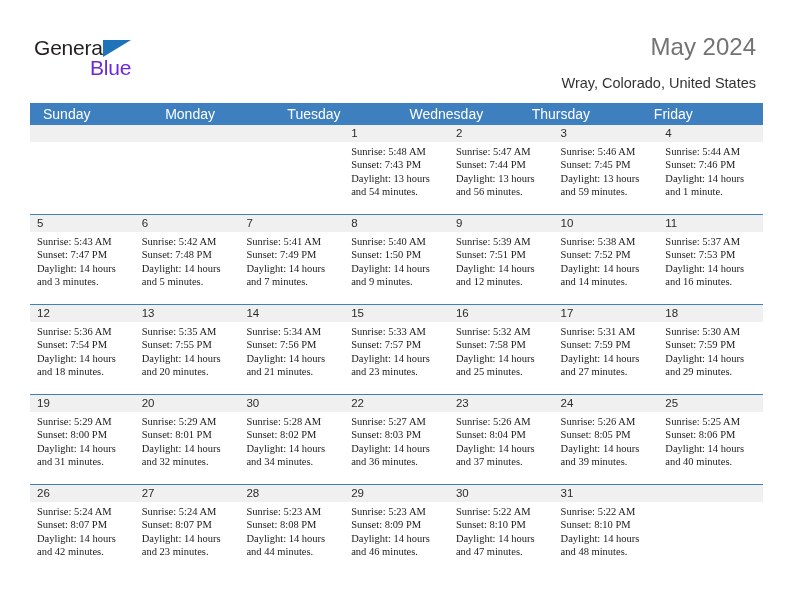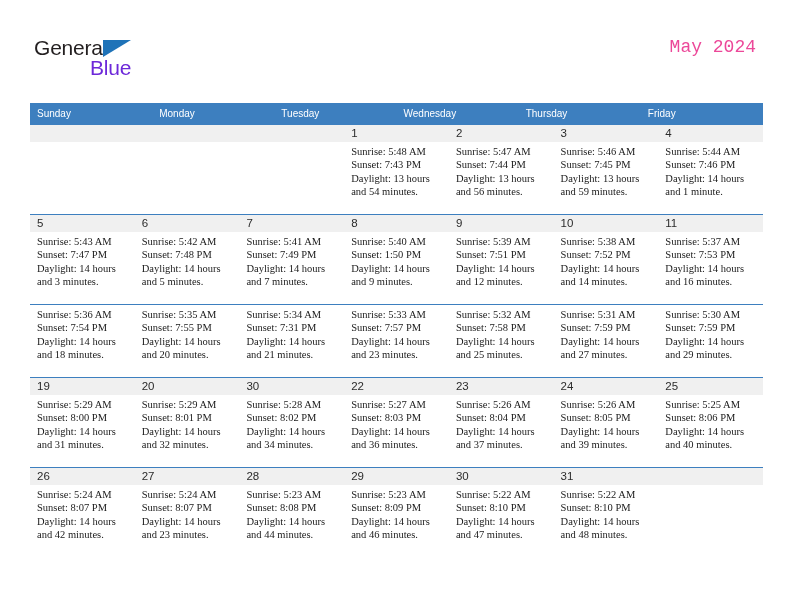--- a/index.html
+++ b/index.html
@@ -63,25 +63,24 @@
     color: #6d28d9;
   }
 
   .title-block {
     position: absolute;
     right: 36px;
     top: 30px;
     text-align: right;
   }
   .cal-title {
-    font-size: 18px;
-    color: #ec4899;
+    font-size: 24px;
+    color: #737373;
     line-height: 34px;
     white-space: nowrap;
-    font-family: Liberation Mono, monospace;
   }
   .cal-subtitle {
     font-size: 14.5px;
     color: #333333;
     line-height: 20px;
     margin-top: 9px;
     white-space: nowrap;
   }
 
   
@@ -92,23 +91,23 @@
     width: 733px;
   }
   .dow-row {
     display: flex;
     background: #3d7fbf;
     height: 22px;
   }
   .dow {
     flex: 1 1 0;
     color: #ffffff;
-    font-size: 10px;
+    font-size: 14px;
     line-height: 22px;
-    padding-left: 7px;
+    padding-left: 13px;
     box-sizing: border-box;
     overflow: hidden;
     white-space: nowrap;
   }
 
   .week {
     border-top: 1px solid #3d7fbf;
   }
   .week:first-of-type {
     border-top: none;
@@ -151,20 +150,21 @@
 <div class="page">
 
   <div class="header">
     <div class="logo">
       <span class="logo-general">General</span>
       <span class="logo-triangle"></span>
       <span class="logo-blue">Blue</span>
     </div>
     <div class="title-block">
       <div class="cal-title">May 2024</div>
+      <div class="cal-subtitle">Wray, Colorado, United States</div>
     </div>
   </div>
 
   <div class="calendar">
     <div class="dow-row">
       <div class="dow">Sunday</div>
       <div class="dow">Monday</div>
       <div class="dow">Tuesday</div>
       <div class="dow">Wednesday</div>
       <div class="dow">Thursday</div>
@@ -276,36 +276,45 @@
             </div>
             <div class="daycell">
               <div>Sunrise: 5:37 AM</div>
               <div>Sunset: 7:53 PM</div>
               <div>Daylight: 14 hours</div>
               <div>and 16 minutes.</div>
             </div>
           </div>
         </div>
         <div class="week">
+          <div class="week-nums">
+            <div class="daynum">12</div>
+            <div class="daynum">13</div>
+            <div class="daynum">14</div>
+            <div class="daynum">15</div>
+            <div class="daynum">16</div>
+            <div class="daynum">17</div>
+            <div class="daynum">18</div>
+          </div>
           <div class="week-body">
             <div class="daycell">
               <div>Sunrise: 5:36 AM</div>
               <div>Sunset: 7:54 PM</div>
               <div>Daylight: 14 hours</div>
               <div>and 18 minutes.</div>
             </div>
             <div class="daycell">
               <div>Sunrise: 5:35 AM</div>
               <div>Sunset: 7:55 PM</div>
               <div>Daylight: 14 hours</div>
               <div>and 20 minutes.</div>
             </div>
             <div class="daycell">
               <div>Sunrise: 5:34 AM</div>
-              <div>Sunset: 7:31 PM</div>
+              <div>Sunset: 7:56 PM</div>
               <div>Daylight: 14 hours</div>
               <div>and 21 minutes.</div>
             </div>
             <div class="daycell">
               <div>Sunrise: 5:33 AM</div>
               <div>Sunset: 7:57 PM</div>
               <div>Daylight: 14 hours</div>
               <div>and 23 minutes.</div>
             </div>
             <div class="daycell">

